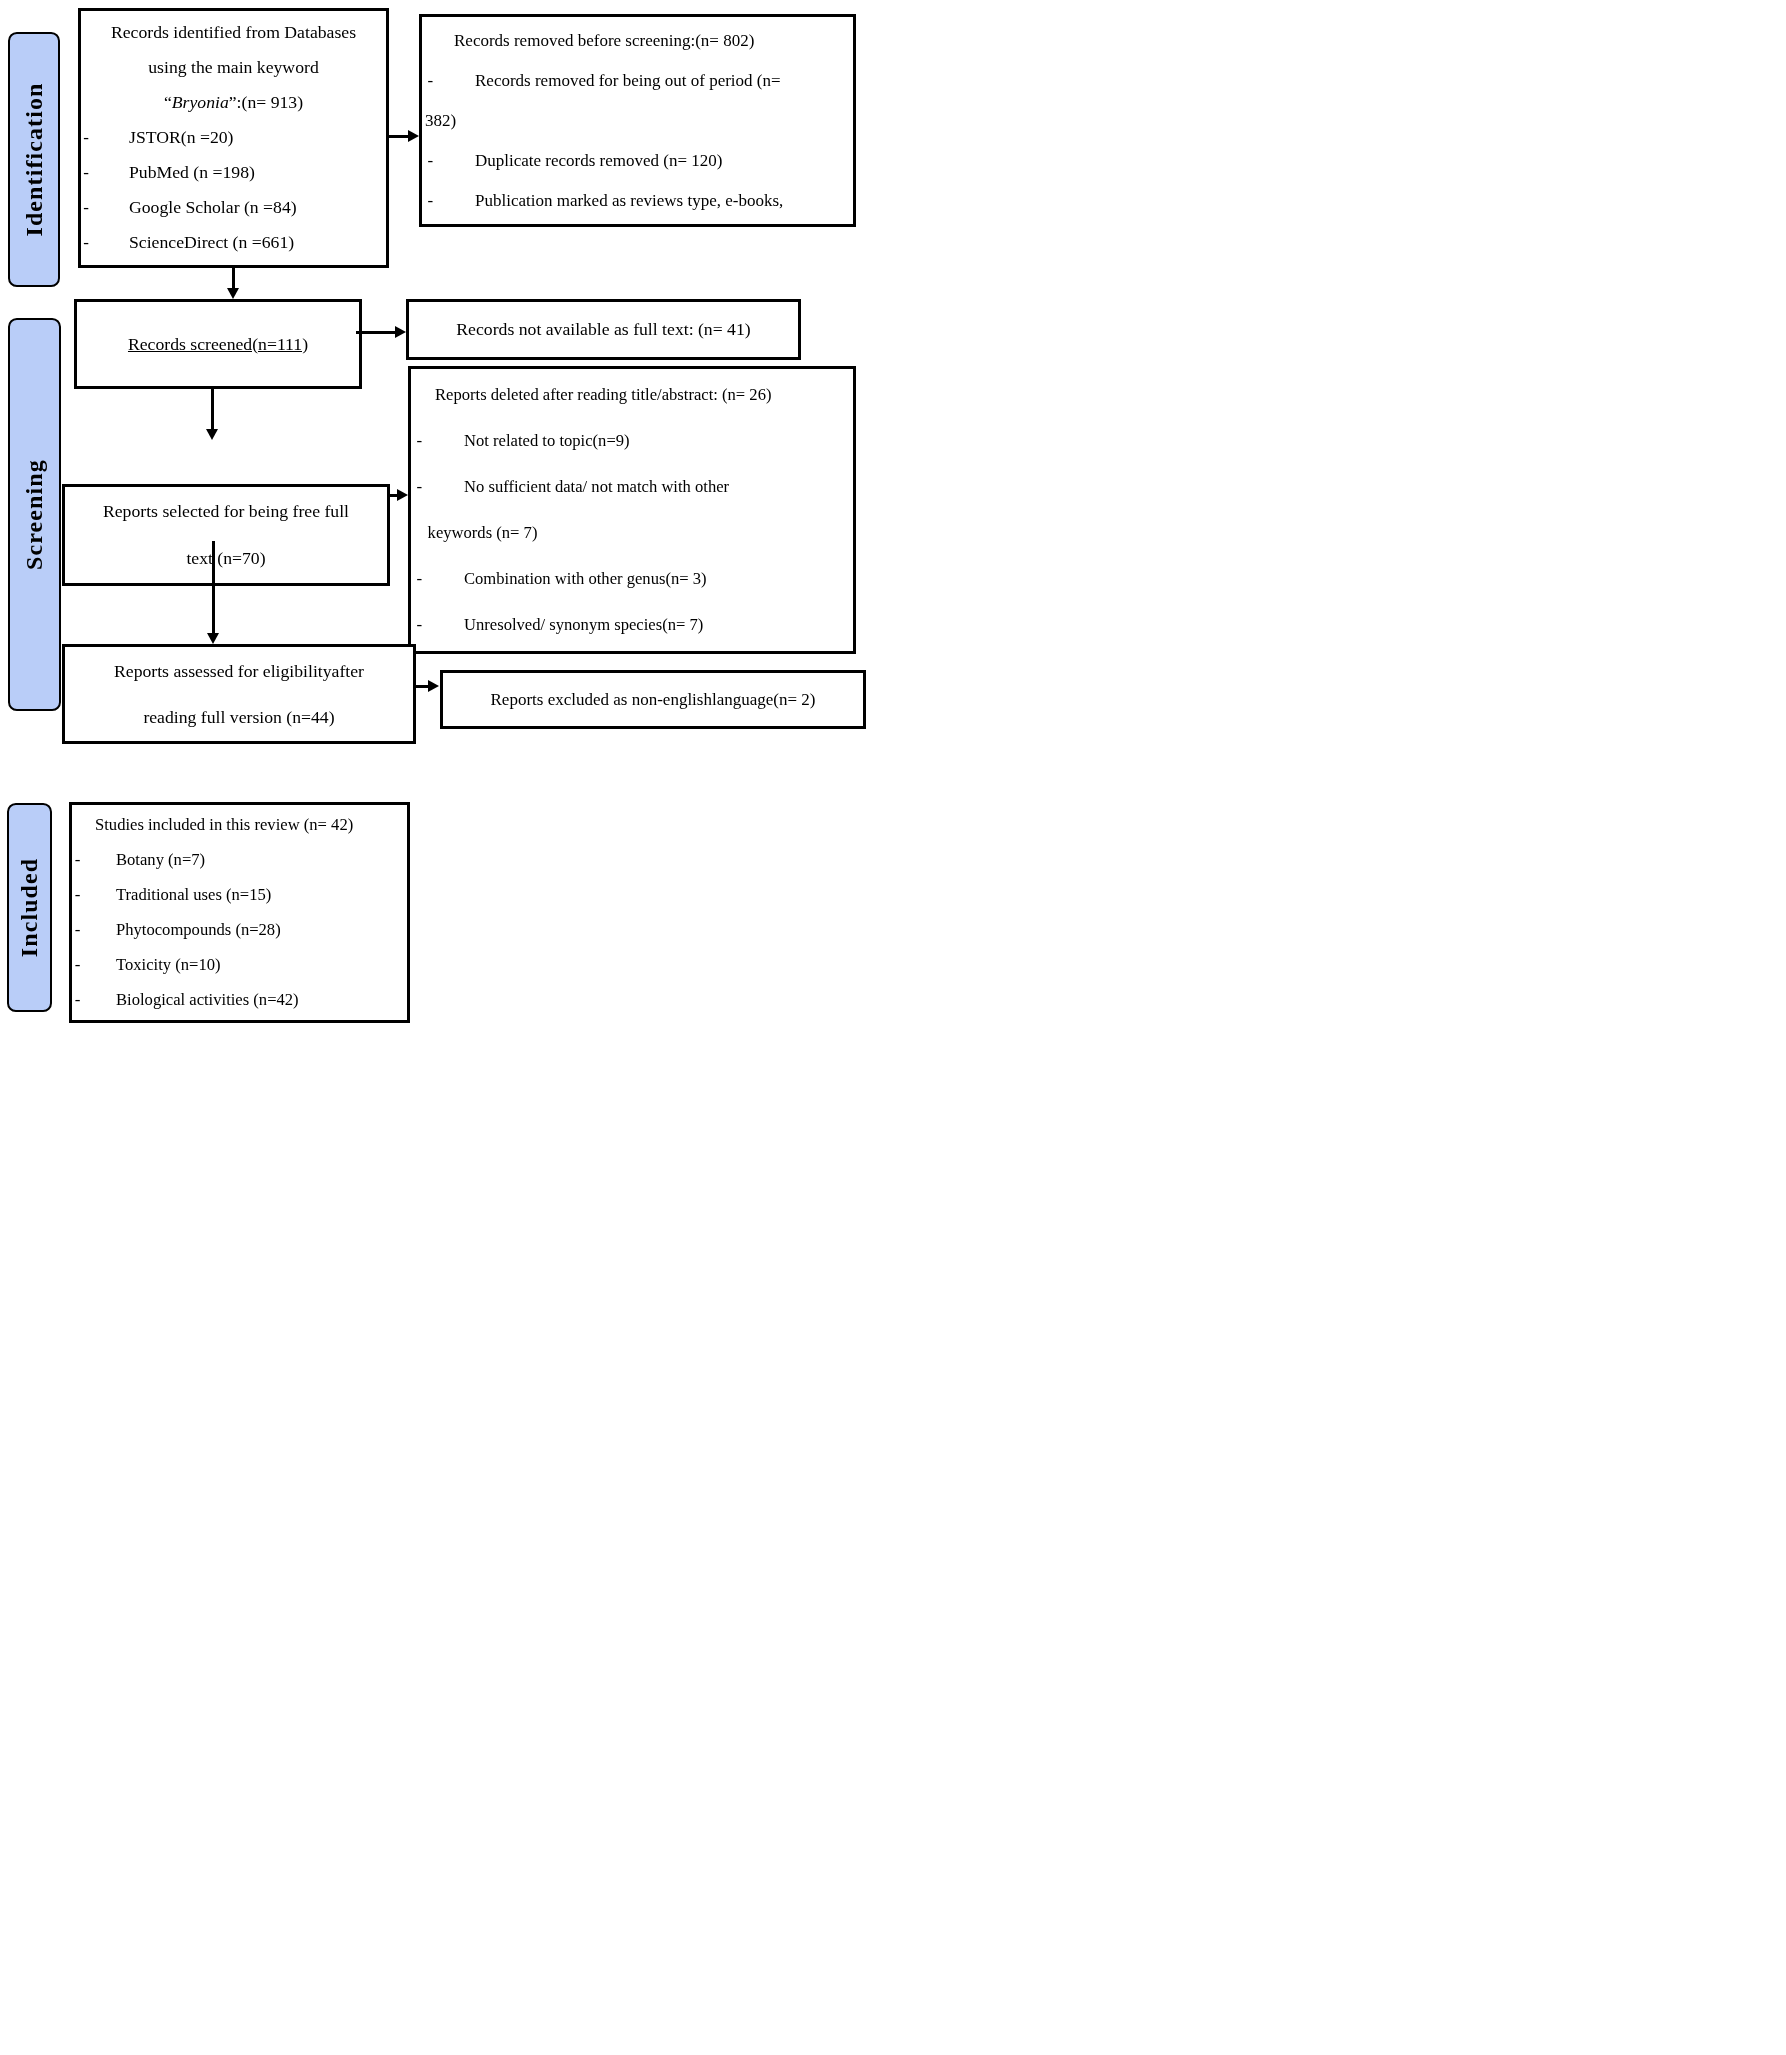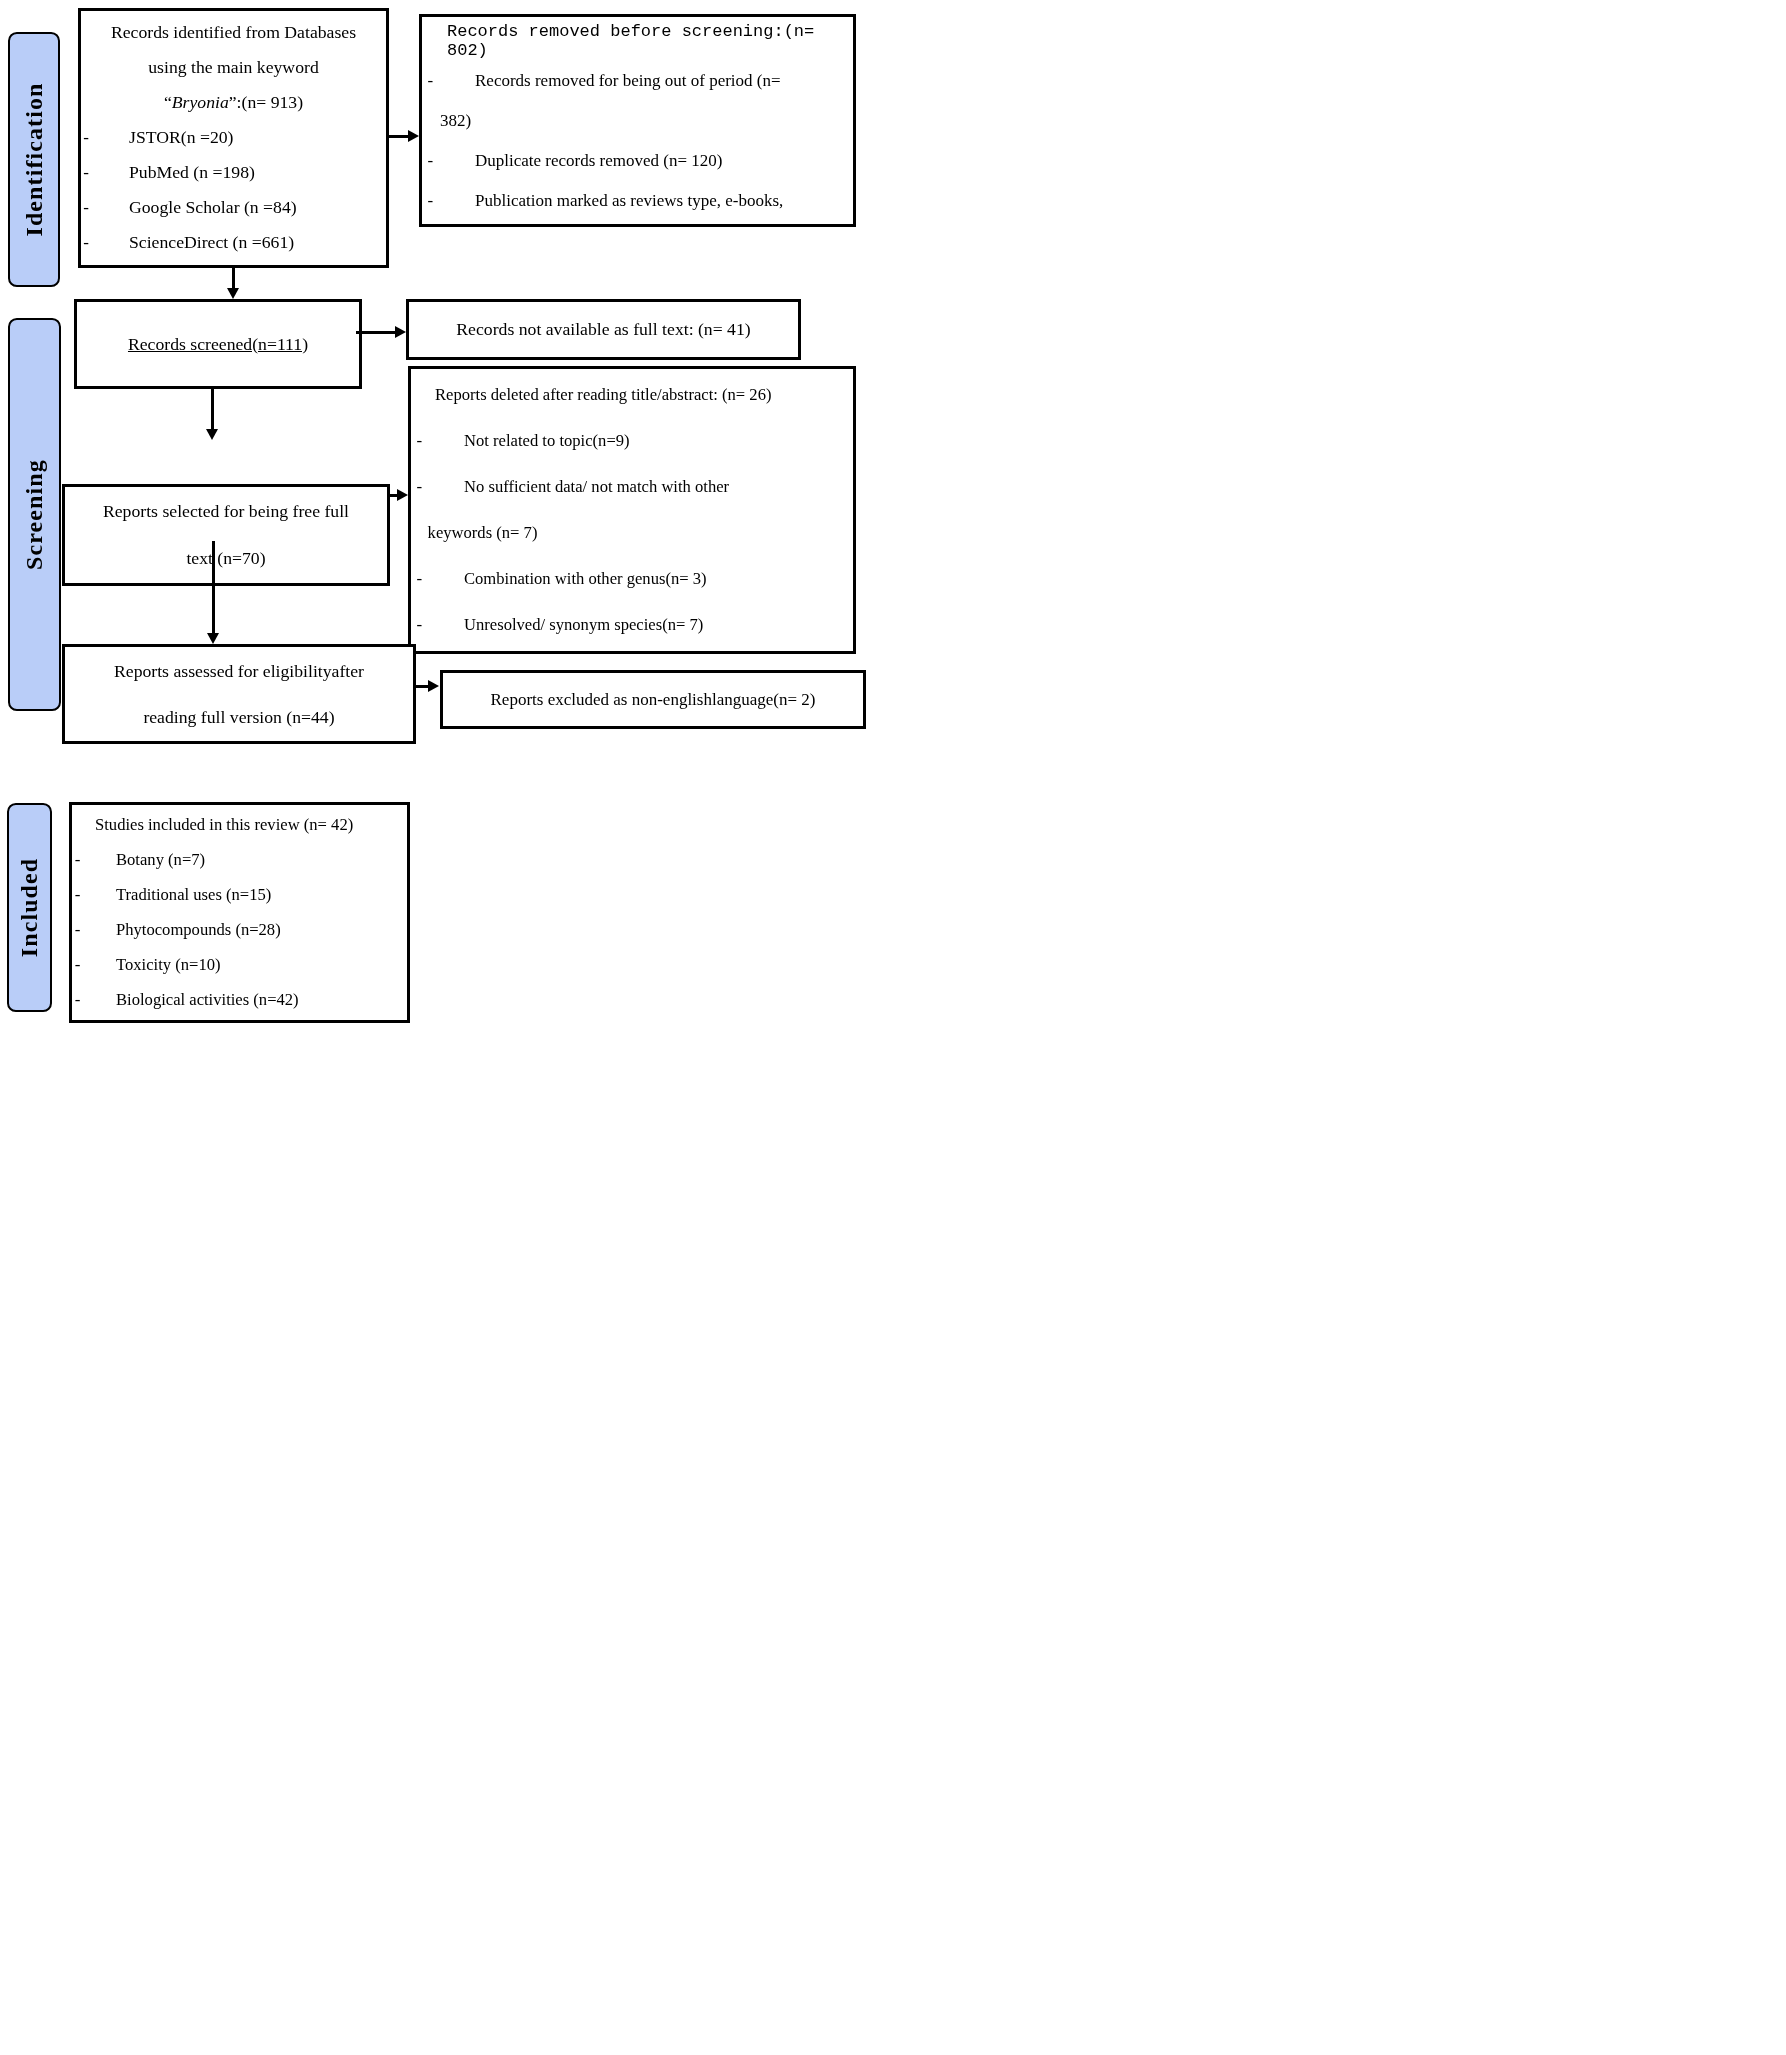--- a/index.html
+++ b/index.html
@@ -27,24 +27,24 @@
   .row { position: relative; display: flex; align-items: center; font-size: 17px; }
   .row.center { justify-content: center; text-align: center; }
   .dash { position: absolute; left: 2.2px; font-size: 17px; }
 
   
   #box-identified .row { height: 35px; font-size: 17.7px; }
   #box-identified .item-text { margin-left: 48px; }
 
   
   #box-removed .row { height: 40px; font-size: 17px; }
-  #box-removed .title { padding-left: 25px; font-family: Liberation Mono, monospace; }
+  #box-removed .title { padding-left: 32px; }
   #box-removed .dash { left: 5.5px; }
   #box-removed .item-text { margin-left: 53px; }
-  #box-removed .cont { padding-left: 18px; }
+  #box-removed .cont { padding-left: 3px; }
 
   
   #box-screened .row { height: 100%; font-size: 17.7px; }
   #box-notavailable .row { height: 100%; font-size: 17.7px; }
   #box-selected .row { height: 47px; font-size: 17.7px; }
   #box-assessed .row { height: 46px; font-size: 17.7px; }
   #box-excluded .row { height: 100%; font-size: 17px; }
 
   
   #box-deleted .row { height: 46px; font-size: 16.6px; }

